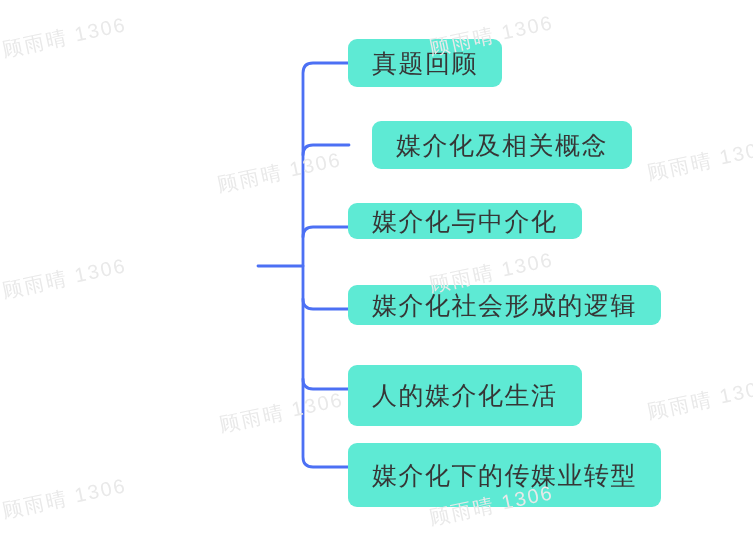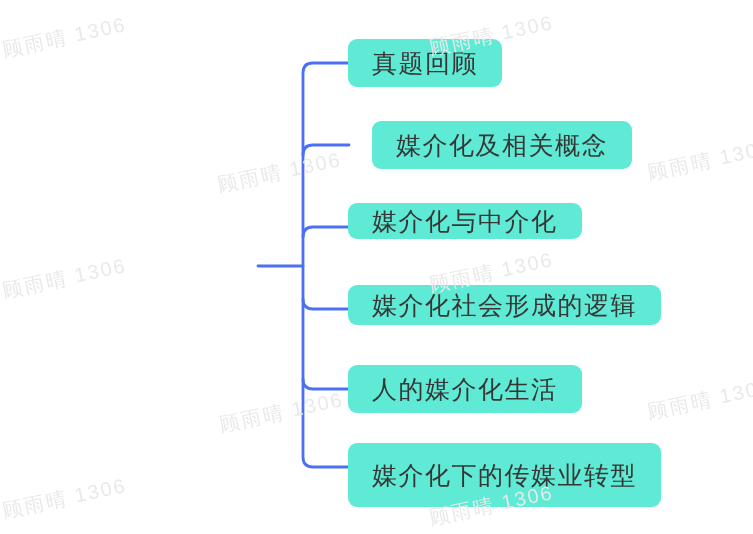--- a/index.html
+++ b/index.html
@@ -71,21 +71,21 @@
   </div>
       <div class="child-node" style="top: 121px; height: 48px; margin-left: 24px;">
     <span>媒介化及相关概念</span>
   </div>
       <div class="child-node" style="top: 203px; height: 36px;">
     <span>媒介化与中介化</span>
   </div>
       <div class="child-node" style="top: 285px; height: 40px;">
     <span>媒介化社会形成的逻辑</span>
   </div>
-      <div class="child-node" style="top: 365px; height: 48px;">
+      <div class="child-node" style="top: 365px; height: 61px;">
     <span>人的媒介化生活</span>
   </div>
       <div class="child-node" style="top: 443px; height: 64px;">
     <span>媒介化下的传媒业转型</span>
   </div>
     </div>
   <div id="watermark-layer">
       <span class="watermark" style="left: 3px; top: 37px;">顾雨晴 1306</span>
       <span class="watermark" style="left: 430px; top: 35px;">顾雨晴 1306</span>
       <span class="watermark" style="left: 218px; top: 172px;">顾雨晴 1306</span>

